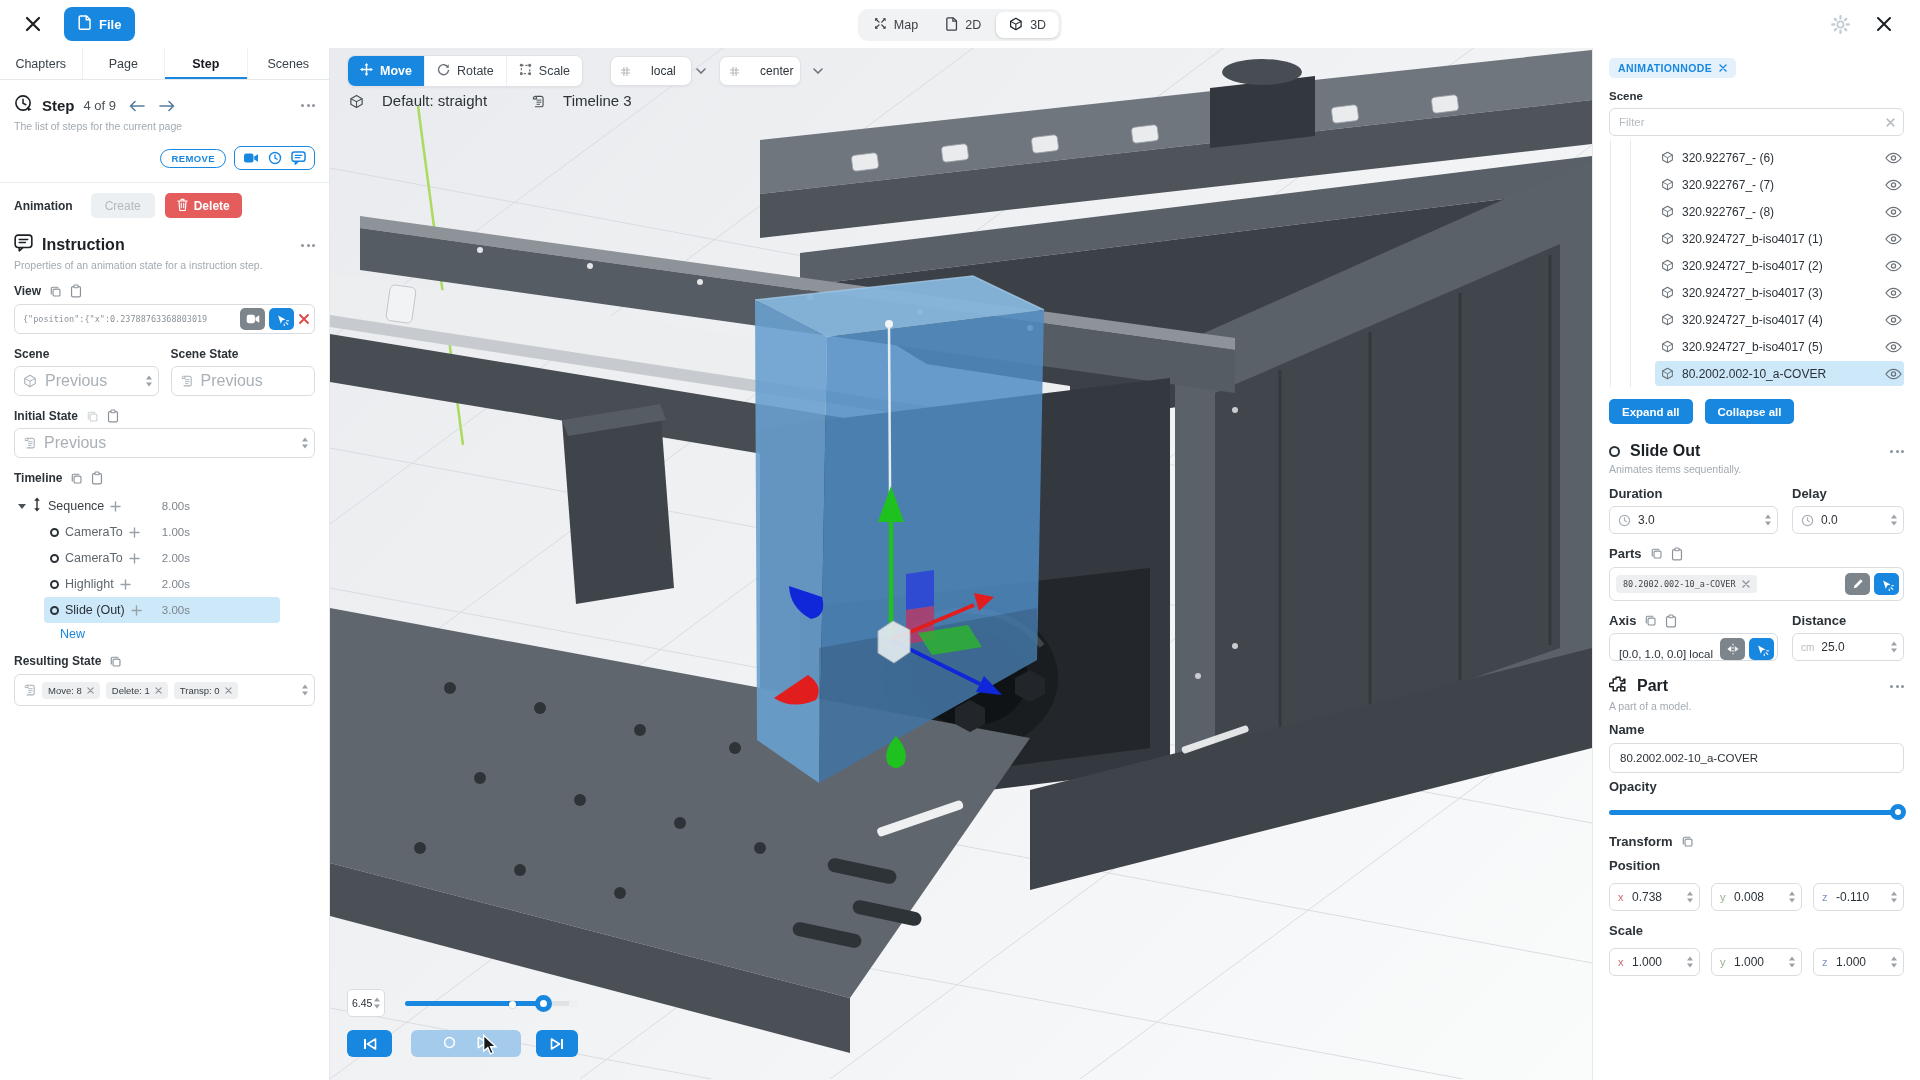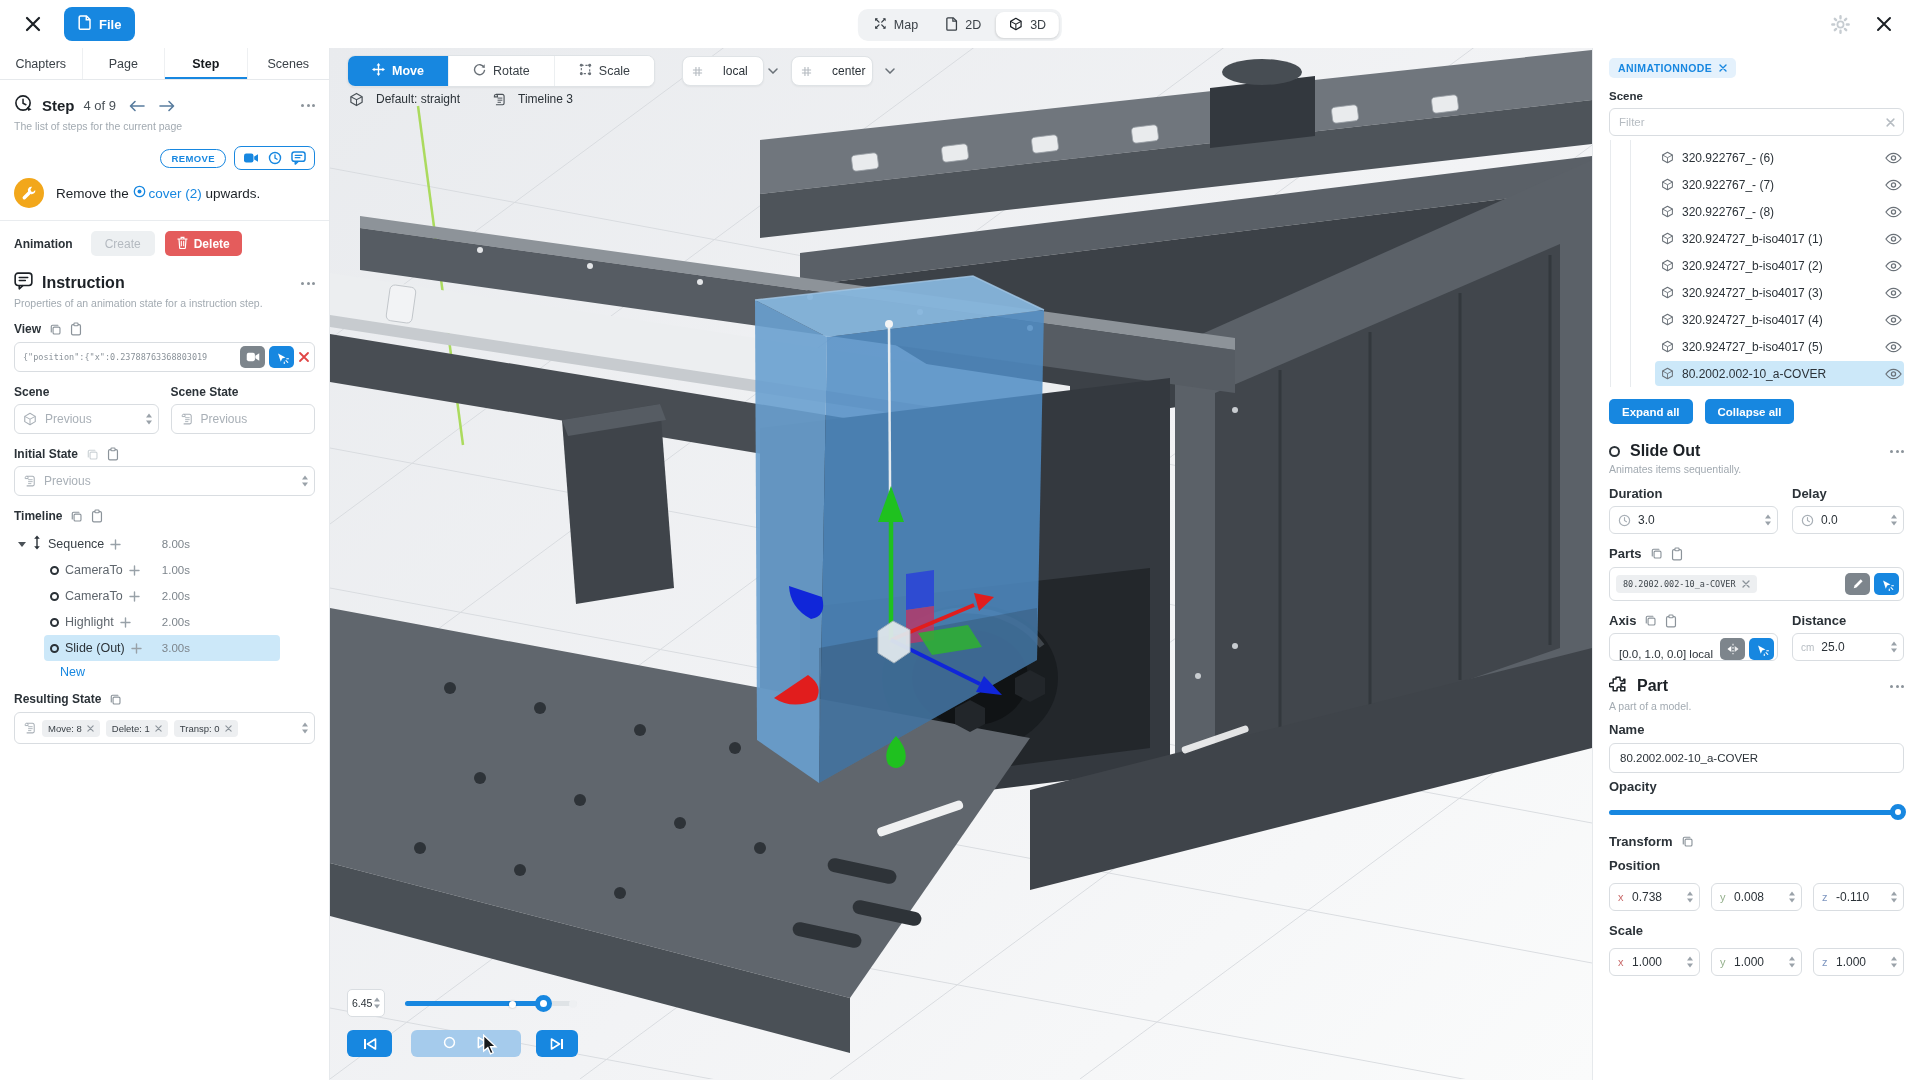--- a/index.html
+++ b/index.html
@@ -56,21 +56,21 @@
   .inputbox input{border:none;outline:none;width:100%;height:100%;padding:0 8px;font-family:"DejaVu Sans Mono",monospace;font-size:8.5px;color:#8a9299;background:transparent}
   .ib-btns{position:absolute;right:4px;top:50%;transform:translateY(-50%);display:flex;align-items:center;gap:4px}
   .sqbtn{width:25px;height:22px;border:none;border-radius:5px;display:flex;align-items:center;justify-content:center;cursor:pointer}
   .sqbtn.gray{background:#7d858c;color:#fff}
   .sqbtn.blue{background:#1787e0;color:#fff}
   .xred{border:none;background:none;color:#e04545;cursor:pointer;display:flex}
   .two-col{display:flex;gap:12px}
   .two-col>div{flex:1}
   .selbox{position:relative;margin-top:5px;height:30px;border:1px solid #d9dde1;border-radius:6px;display:flex;align-items:center;gap:8px;padding:0 8px;cursor:pointer}
   .selbox .si{color:#a9b0b7;display:flex;flex:none}
-  .selbox .sv{font-size:12px;color:#a9b0b7;white-space:nowrap;overflow:hidden}
+  .selbox .sv{font-size:16px;color:#a9b0b7;white-space:nowrap;overflow:hidden}
   .stp{position:absolute;right:6px;top:50%;transform:translateY(-50%);display:flex;flex-direction:column;gap:3px;align-items:center}
   .stp i{width:0;height:0;border-left:3.5px solid transparent;border-right:3.5px solid transparent}
   .stp .u{border-bottom:4px solid #9aa2a9}
   .stp .d{border-top:4px solid #9aa2a9}
   .tl-tree{margin-top:8px}
   .trow{position:relative;height:26px;display:flex;align-items:center;gap:6px;font-size:12.5px;color:#3a4147;border-radius:4px;cursor:pointer}
   .trow .dur{position:absolute;right:90px;font-size:11.5px;color:#7d858c}
   .trow .plus{color:#98a1a8;display:flex}
   .trow.root{margin-left:0;padding-left:4px;width:266px}
   .trow.child{margin-left:30px;padding-left:6px;width:236px;color:#5f666d}
@@ -80,27 +80,27 @@
   .newlink{margin:4px 0 0 46px;font-size:12.5px;color:#1787e0;background:none;border:none;cursor:pointer;font-family:inherit;display:block}
   .chips-box{position:relative;margin-top:6px;min-height:32px;border:1px solid #d9dde1;border-radius:6px;display:flex;align-items:center;gap:6px;padding:0 26px 0 8px}
   .chip{background:#edeff1;border-radius:4px;padding:3px 6px;font-size:9.5px;color:#3a4147;display:inline-flex;align-items:center;gap:5px;white-space:nowrap}
   .chip .xi{color:#8b939a;display:flex;cursor:pointer}
 
   
   .vp{position:absolute;left:330px;top:48px;width:1262px;bottom:0;background:linear-gradient(135deg,#e9ebee 0%,#f2f3f5 55%,#fafbfb 100%);overflow:hidden}
   .vp svg.scene{position:absolute;inset:0}
   .vtool{position:absolute;left:17px;top:7px;display:flex;align-items:center}
   .toolgroup{display:flex;background:#fff;border:1px solid #dfe3e6;border-radius:8px;overflow:hidden;box-shadow:0 1px 2px rgba(0,0,0,.05)}
-  .toolgroup button{height:30px;padding:0 24px;border:none;background:#fff;font-size:12.5px;color:#3a4147;display:flex;align-items:center;gap:7px;cursor:pointer;border-left:1px solid #eceff1;font-family:inherit}
+  .toolgroup button{height:30px;padding:0 12px;border:none;background:#fff;font-size:12.5px;color:#3a4147;display:flex;align-items:center;gap:7px;cursor:pointer;border-left:1px solid #eceff1;font-family:inherit}
   .toolgroup button:first-child{border-left:none}
   .toolgroup button.active{background:#1787e0;color:#fff;font-weight:700}
   .vsel{position:relative;margin-left:27px;width:82px;height:30px;background:#fff;border:1px solid #dfe3e6;border-radius:8px;display:flex;align-items:center;gap:20px;padding:0 9px;font-size:12px;color:#2b3238;cursor:pointer;box-shadow:0 1px 2px rgba(0,0,0,.05)}
   .vsel .gi{color:#b4bac0;display:flex}
   .vsel .ch{margin-left:auto;color:#6a7178;display:flex}
-  .vctx{position:absolute;left:19px;top:44px;display:flex;align-items:flex-start;gap:12px;font-size:12px;color:#2b3238}
+  .vctx{position:absolute;left:19px;top:44px;display:flex;align-items:flex-end;gap:18px;font-size:15px;color:#2b3238}
   .vctx .gi{color:#4a5157;display:flex}
   .vctx .gap{width:8px}
   .bottomctl{position:absolute;left:17px;top:941px;width:240px}
   .bc-row1{display:flex;align-items:center}
   .numinp{position:relative;width:38px;height:28px;border:1px solid #d9dde1;border-radius:5px;background:#fff}
   .numinp input{width:24px;height:100%;border:none;outline:none;padding:0 0 0 4px;font-size:10.5px;color:#2b3238;background:transparent;font-family:inherit}
   .slider{position:relative;margin-left:20px;width:172px;height:16px;cursor:pointer}
   .slider .track{position:absolute;left:0;right:0;top:6px;height:5px;border-radius:3px;background:#dfe3e6}
   .slider .fill{position:absolute;left:0;width:138px;top:6px;height:5px;border-radius:3px;background:#1787e0}
   .slider .mark{position:absolute;left:104px;top:5.5px;width:7px;height:7px;border-radius:50%;background:#fff;box-shadow:0 0 2px rgba(0,0,0,.3)}
@@ -292,38 +292,20 @@
           <button class="iconbtn g">
               <svg width="15" height="14" viewBox="0 0 16 15">
                 <rect x="1" y="1" width="14" height="10" rx="2.5" fill="none" stroke="currentColor" stroke-width="1.6"></rect>
                 <path d="M4.5 11v3l3.4-3" fill="none" stroke="currentColor" stroke-width="1.6" stroke-linejoin="round"></path>
                 <path d="M4.5 4.6h7M4.5 7.2h5" stroke="currentColor" stroke-width="1.4" stroke-linecap="round"></path>
               </svg>
             </button>
         </span>
       </div>
 
-      <div class="instr-row">
-        <span class="wrench-circle">
-          <svg width="16" height="16" viewBox="0 0 20 20">
-              <path d="M13.8 2.2a4.3 4.3 0 0 0-4.9 5.9L2.6 14.4a2.1 2.1 0 1 0 3 3l6.3-6.3a4.3 4.3 0 0 0 5.9-4.9l-2.7 2.7-2.4-.9-.9-2.4Z" fill="#fff"></path>
-            </svg>
-        </span>
-        <span class="instr-text">
-          <span>Remove the</span>
-          <span class="lnk">
-            <span><svg width="13" height="13" viewBox="0 0 14 14">
-                  <circle cx="7" cy="7" r="5.6" fill="none" stroke="#1787e0" stroke-width="1.4"></circle>
-                  <circle cx="7" cy="7" r="2.1" fill="#1787e0"></circle>
-                </svg></span>
-            <span>cover (2)</span>
-          </span>
-          <span>upwards.</span>
-        </span>
-      </div>
 
       <div class="divider"></div>
 
       <div class="anim-row">
         <span class="lbl">Animation</span>
         <button class="btn-create">Create</button>
         <button class="btn-delete">
           <span><svg width="11" height="13" viewBox="0 0 12 14">
                 <path d="M1 3.2h10M4.5 3V1.4h3V3M2.2 3.4l.7 9.2a1 1 0 0 0 1 1h4.2a1 1 0 0 0 1-.9l.7-9.3" fill="none" stroke="#fff" stroke-width="1.3" stroke-linecap="round"></path>
                 <path d="M4.7 5.6v5M7.3 5.6v5" stroke="#fff" stroke-width="1.2" stroke-linecap="round"></path>

